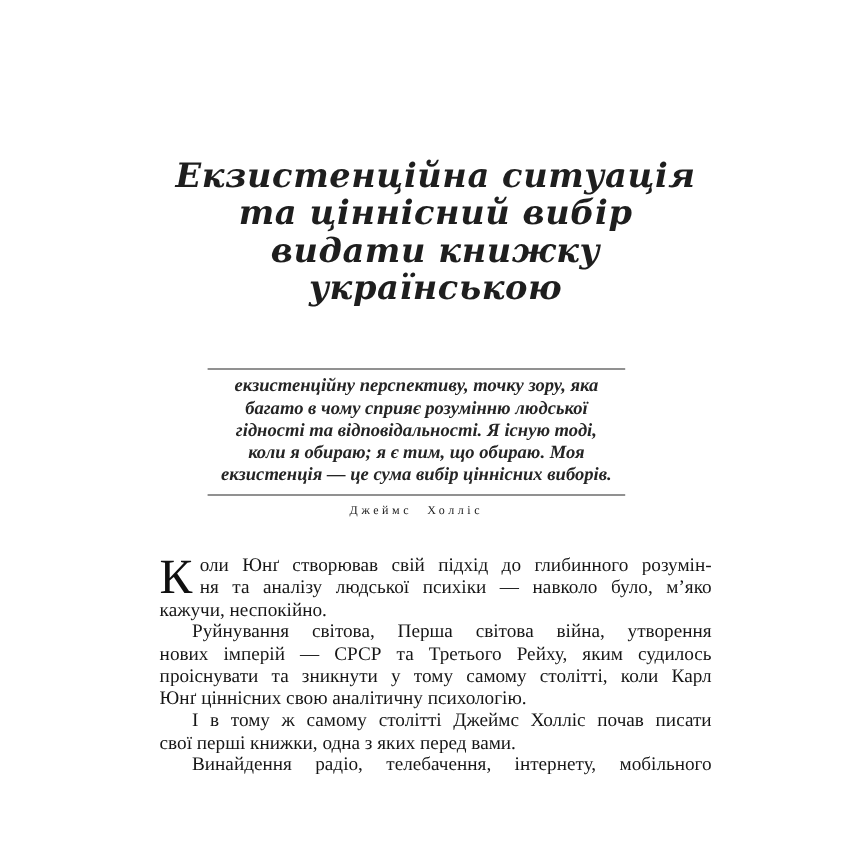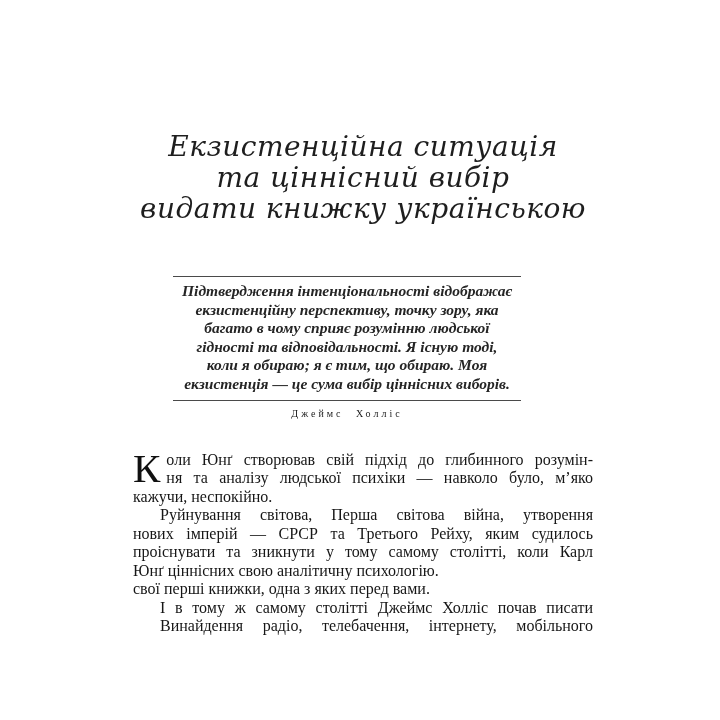--- a/index.html
+++ b/index.html
@@ -21,21 +21,21 @@
   .content {
     padding: 0 127px 0 133px; 
   }
 
   
   .title {
     margin-top: 131px;
     text-align: center;
     font-family: "DejaVu Serif", cursive;
     font-style: italic;
-    font-weight: 400;
+    font-weight: 700;
     font-size: 28px;
     line-height: 31px;
     letter-spacing: 0.5px;
     color: var(--ink, #1e1e1e);
   }
 
   
   .epigraph {
     width: 348px;
     margin: 52px 0 0 40px;
@@ -89,21 +89,20 @@
 <div class="page">
   <div class="content">
 
     <div class="title">
       <div class="title-line">Екзистенційна ситуація</div>
       <div class="title-line">та ціннісний вибір</div>
       <div class="title-line">видати книжку українською</div>
     </div>
 
     <div class="epigraph">
-      <div class="ep-line">Підтвердження інтенціональності відображає</div>
       <div class="ep-line">екзистенційну перспективу, точку зору, яка</div>
       <div class="ep-line">багато в чому сприяє розумінню людської</div>
       <div class="ep-line">гідності та відповідальності. Я існую тоді,</div>
       <div class="ep-line">коли я обираю; я є тим, що обираю. Моя</div>
       <div class="ep-line">екзистенція — це сума вибір ціннісних виборів.</div>
     </div>
 
     <div class="attribution">Джеймс Холліс</div>
 
     <div class="body-text">
@@ -116,22 +115,22 @@
       </div>
 
       <div class="paragraph">
         <div class="bline j indent">Руйнування світова, Перша світова війна, утворення</div>
         <div class="bline j">нових імперій — СРСР та Третього Рейху, яким судилось</div>
         <div class="bline j">проіснувати та зникнути у тому самому столітті, коли Карл</div>
         <div class="bline last">Юнґ ціннісних свою аналітичну психологію.</div>
       </div>
 
       <div class="paragraph">
+        <div class="bline j indent">І в тому ж самому столітті Джеймс Холліс почав писати</div>
         <div class="bline last">свої перші книжки, одна з яких перед вами.</div>
-        <div class="bline j indent">І в тому ж самому столітті Джеймс Холліс почав писати</div>
       </div>
 
       <div class="paragraph">
         <div class="bline j indent">Винайдення радіо, телебачення, інтернету, мобільного</div>
       </div>
 
     </div>
   </div>
 </div>
 

